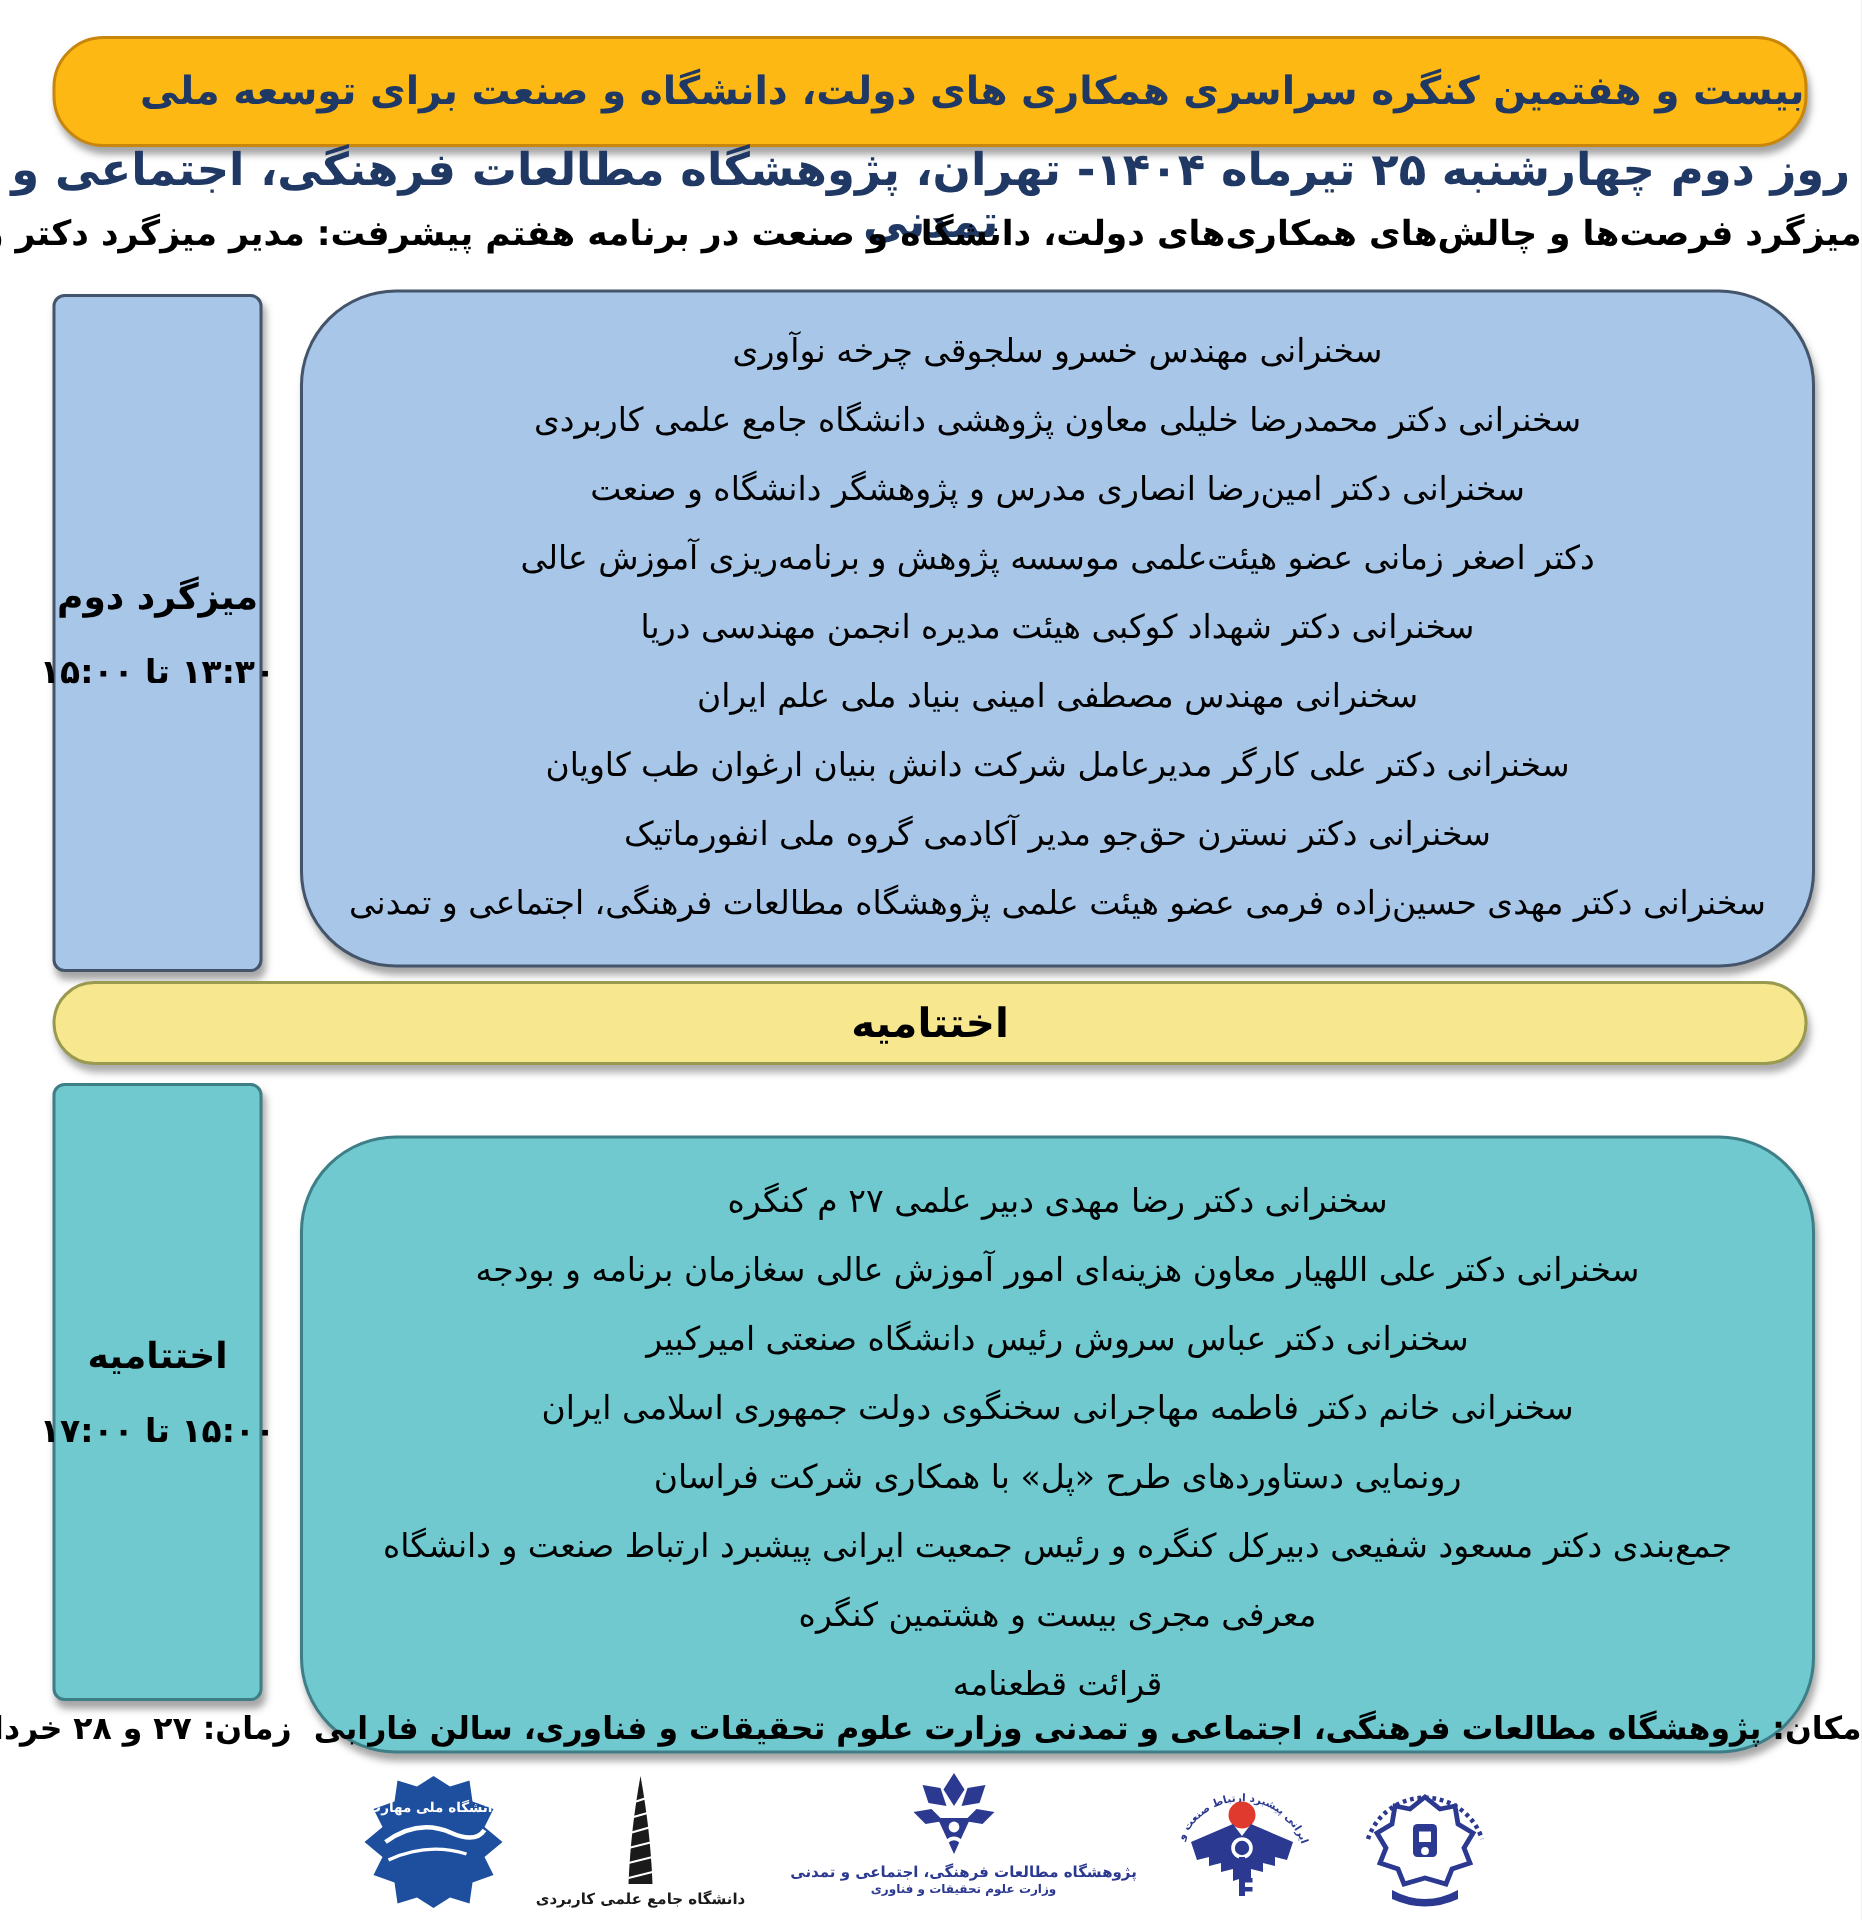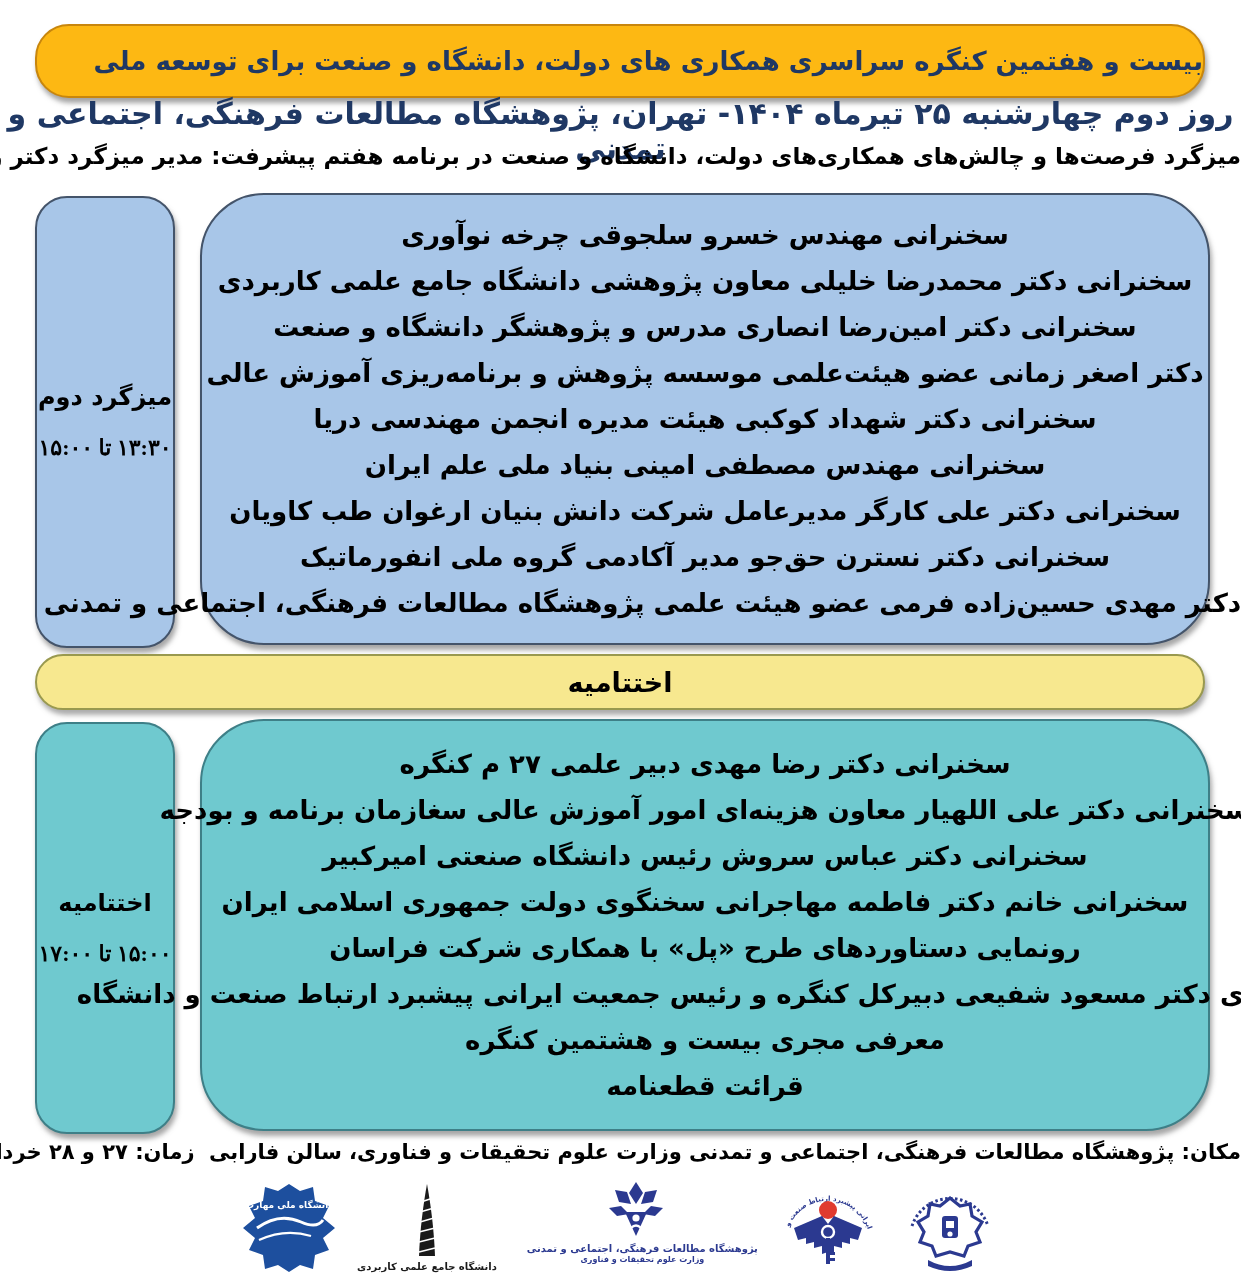--- a/index.html
+++ b/index.html
@@ -26,38 +26,38 @@
   .banner-top .t{ font-size:26px; font-weight:bold; color:var(--title_navy); white-space:nowrap;}
   .date-line{
     position:absolute; top:96px; left:0; width:100%; text-align:center;
     font-size:30px; font-weight:bold; color:var(--title_navy);
   }
   .panel-line{
     position:absolute; top:143px; left:0; width:100%; text-align:center;
     font-size:23px; font-weight:bold; color:var(--text_black); white-space:nowrap;
   }
   .sidebox{
-    position:absolute; left:35px; width:140px; border-radius:32px;
+    position:absolute; left:35px; width:140px; border-radius:8px;
     display:flex; flex-direction:column; align-items:center; justify-content:center; gap:24px;
     font-weight:bold; color:var(--text_black); text-align:center;
     box-shadow:2px 5px 5px rgba(80,80,80,.5); box-sizing:border-box;
   }
   .side1{ top:196px; height:452px; background:var(--box_blue); border:2px solid var(--box_blue_border); }
   .side2{ top:722px; height:412px; background:var(--box_teal); border:2px solid var(--box_teal_border); }
   .sidebox .st{ font-size:24px; white-space:nowrap;}
-  .sidebox .tm{ font-size:22px; white-space:nowrap;font-family:Liberation Serif, serif;}
+  .sidebox .tm{ font-size:22px; white-space:nowrap;}
   .mainbox{
     position:absolute; left:200px; width:1010px; border-radius:64px;
     display:flex; flex-direction:column; align-items:center; justify-content:center;
     box-shadow:2px 5px 5px rgba(80,80,80,.5); box-sizing:border-box;
   }
   .main1{ top:193px; height:452px; background:var(--box_blue); border:2px solid var(--box_blue_border); }
-  .main2{ top:719px; height:412px; background:var(--box_teal); border:2px solid var(--box_teal_border); }
+  .main2{ top:757px; height:412px; background:var(--box_teal); border:2px solid var(--box_teal_border); }
   .mainbox .line{
-    font-size:26px; font-weight:bold; color:var(--text_black); line-height:46px;
+    font-size:22px; font-weight:normal; color:var(--text_black); line-height:46px;
     white-space:nowrap; text-align:center;
   }
   .banner-mid{
     position:absolute; left:35px; top:654px; width:1170px; height:56px;
     background:var(--banner_yellow); border:2px solid var(--banner_yellow_border);
     border-radius:28px; display:flex; align-items:center; justify-content:center;
     box-shadow:2px 5px 5px rgba(90,90,90,.5); box-sizing:border-box;
   }
   .banner-mid .t{ font-size:27px; font-weight:bold; color:var(--text_black);}
   .location-line{

